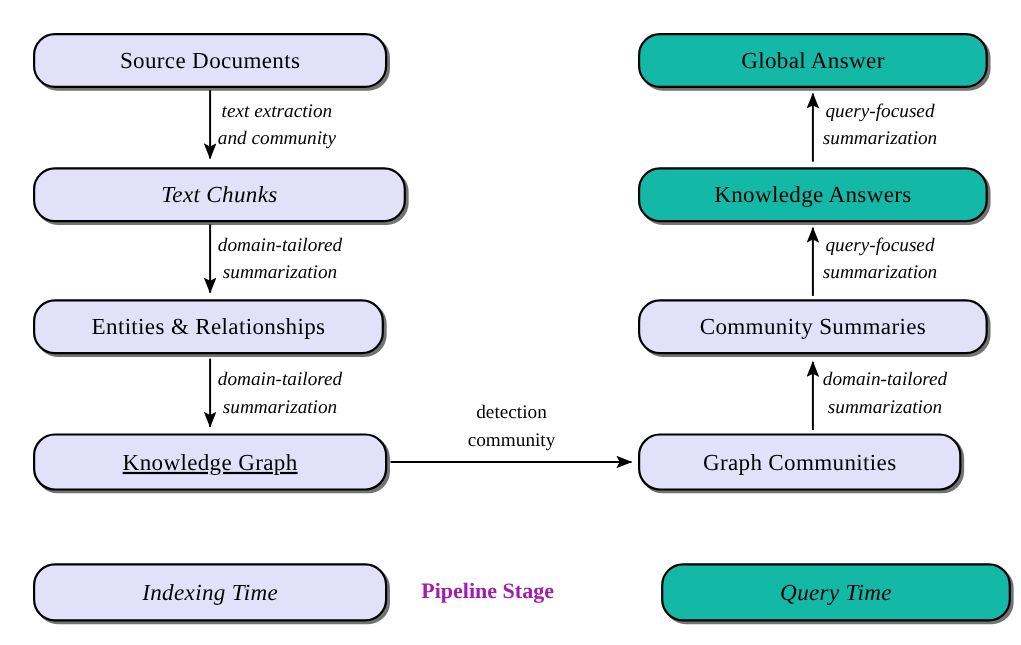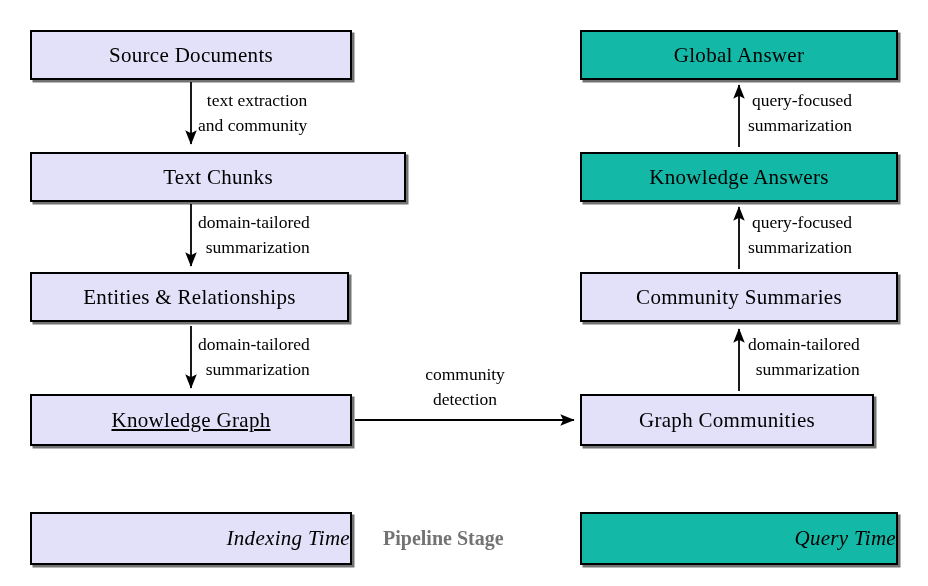--- a/index.html
+++ b/index.html
@@ -13,49 +13,49 @@
     width: 928px;
     height: 586px;
     background: #ffffff;
     font-family: "Liberation Serif", "DejaVu Serif", serif;
     overflow: hidden;
   }
   .node {
     position: absolute;
     box-sizing: border-box;
     border: 2px solid #000000;
-    border-radius: 0;
+    border-radius: 20px;
     display: flex;
     align-items: center;
     justify-content: center;
     font-size: 21px;
     color: #000000;
     letter-spacing: 0.3px;
     box-shadow: 2.5px 2.5px 0 rgba(0,0,0,0.55);
     white-space: nowrap;
   }
   .node.indexing { background: #e2e1f9; }
   .node.query    { background: #14b8a6; }
-  .node.legend   { font-style: italic; justify-content: flex-end; }
+  .node.legend   { font-style: italic; }
 
   .edge-label {
     position: absolute;
     font-size: 17.5px;
     line-height: 1.45;
     color: #000000;
     white-space: nowrap;
   }
   .edge-label.center { text-align: center; }
-  .edge-label.left   { text-align: right; }
+  .edge-label.left   { text-align: center; font-style: italic; }
 
   .stage-label {
     position: absolute;
     font-size: 20px;
     font-weight: bold;
-    color: #737373;
+    color: #a21caf;
     white-space: nowrap;
   }
 
   svg.arrows {
     position: absolute;
     left: 0;
     top: 0;
     width: 928px;
     height: 586px;
     pointer-events: none;
@@ -82,21 +82,21 @@
 
     <line x1="739" y1="391" x2="739" y2="329" marker-end="url(#arrowhead)"></line>
     <line x1="739" y1="269" x2="739" y2="207" marker-end="url(#arrowhead)"></line>
     <line x1="739" y1="147" x2="739" y2="85" marker-end="url(#arrowhead)"></line>
   </svg>
 
   <div class="node indexing" style="left:30px; top:30px; width:322px; height:50px;">
     <span>Source Documents</span>
   </div>
 
-  <div class="node indexing" style="left:30px; top:152px; width:376px; height:50px;">
+  <div class="node indexing" style="left:30px; top:152px; width:339px; height:50px;font-style:italic;">
     <span>Text Chunks</span>
   </div>
 
   <div class="node indexing" style="left:30px; top:272px; width:319px; height:50px;">
     <span>Entities &amp; Relationships</span>
   </div>
 
   <div class="node indexing" style="left:30px; top:394px; width:322px; height:52px;text-decoration:underline;">
     <span>Knowledge Graph</span>
   </div>
@@ -126,22 +126,22 @@
     <div>domain-tailored</div>
     <div>summarization</div>
   </div>
 
   <div class="edge-label left" style="left:198px; top:332px;">
     <div>domain-tailored</div>
     <div>summarization</div>
   </div>
 
   <div class="edge-label center" style="left:380px; top:362px; width:170px;">
+    <div>detection</div>
     <div>community</div>
-    <div>detection</div>
   </div>
 
   <div class="edge-label left" style="left:748px; top:332px;">
     <div>domain-tailored</div>
     <div>summarization</div>
   </div>
 
   <div class="edge-label left" style="left:748px; top:210px;">
     <div>query-focused</div>
     <div>summarization</div>
@@ -153,17 +153,17 @@
   </div>
 
   <div class="node indexing legend" style="left:30px; top:512px; width:322px; height:53px;">
     <span>Indexing Time</span>
   </div>
 
   <div class="stage-label" style="left:383px; top:527px;">
     <span>Pipeline Stage</span>
   </div>
 
-  <div class="node query legend" style="left:580px; top:512px; width:318px; height:53px;">
+  <div class="node query legend" style="left:601px; top:512px; width:318px; height:53px;">
     <span>Query Time</span>
   </div>
 
 </div>
 
 </body></html>

